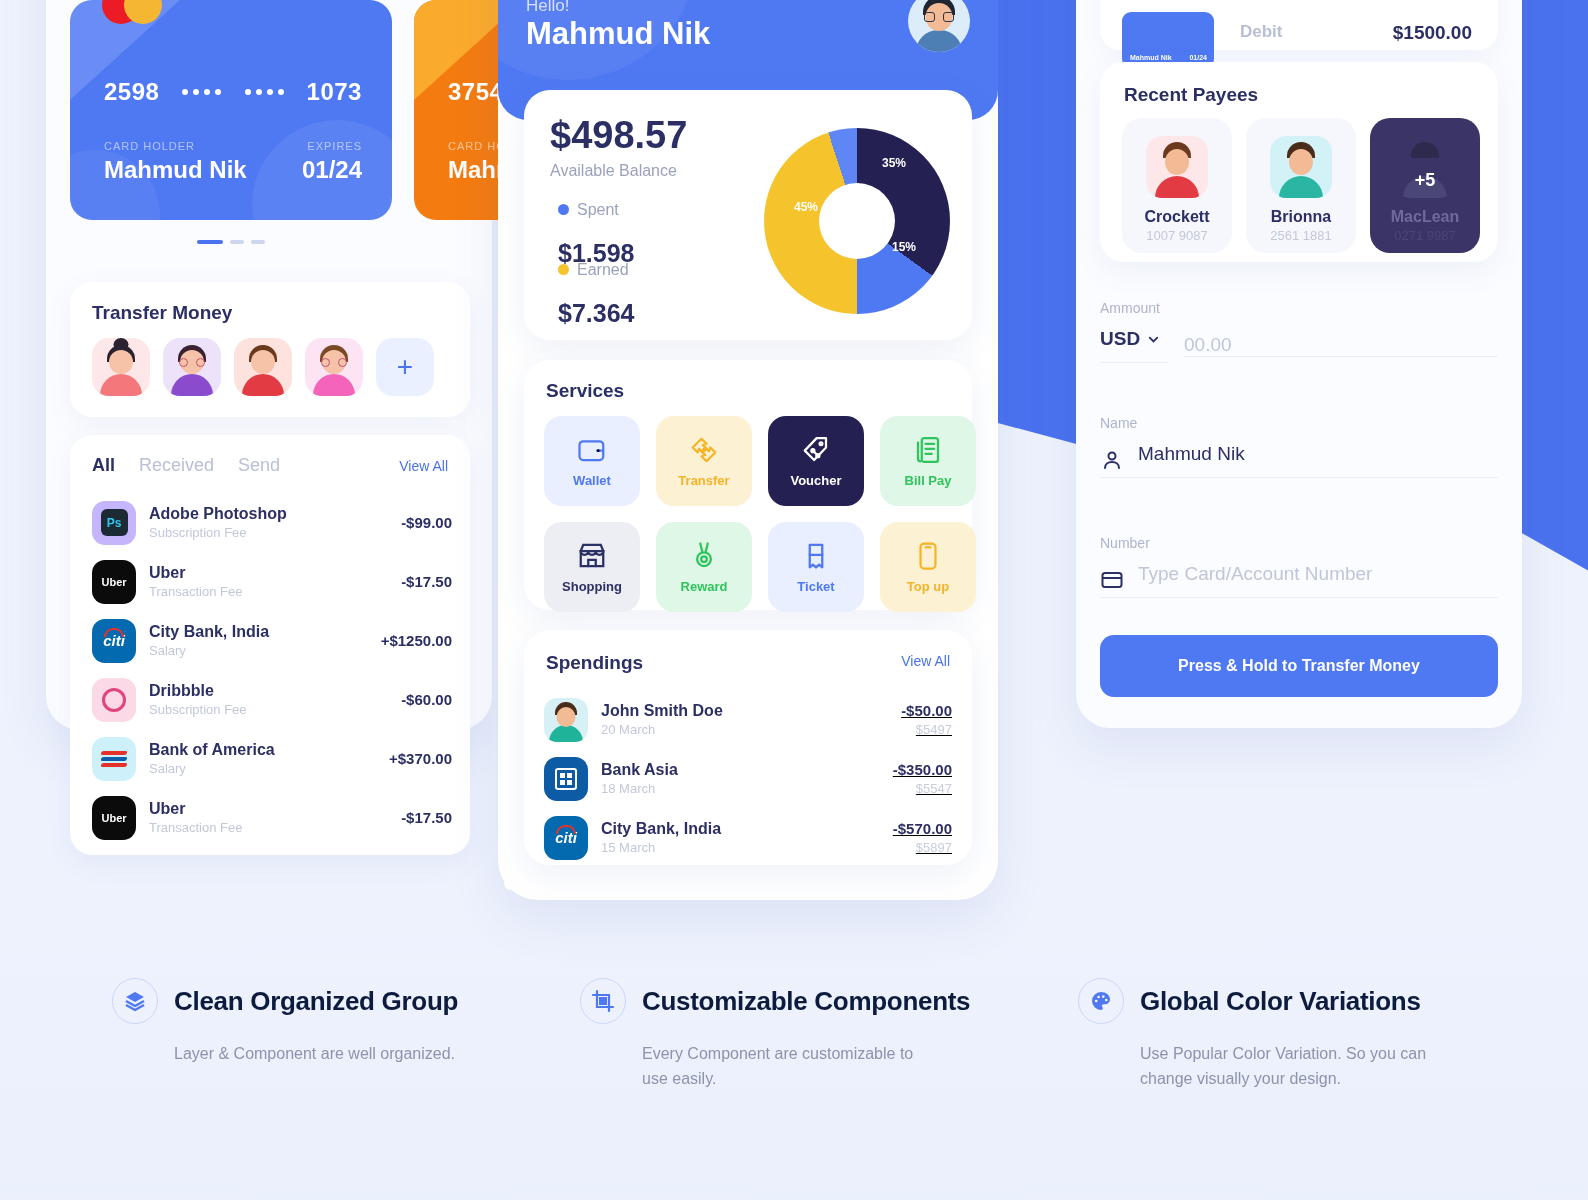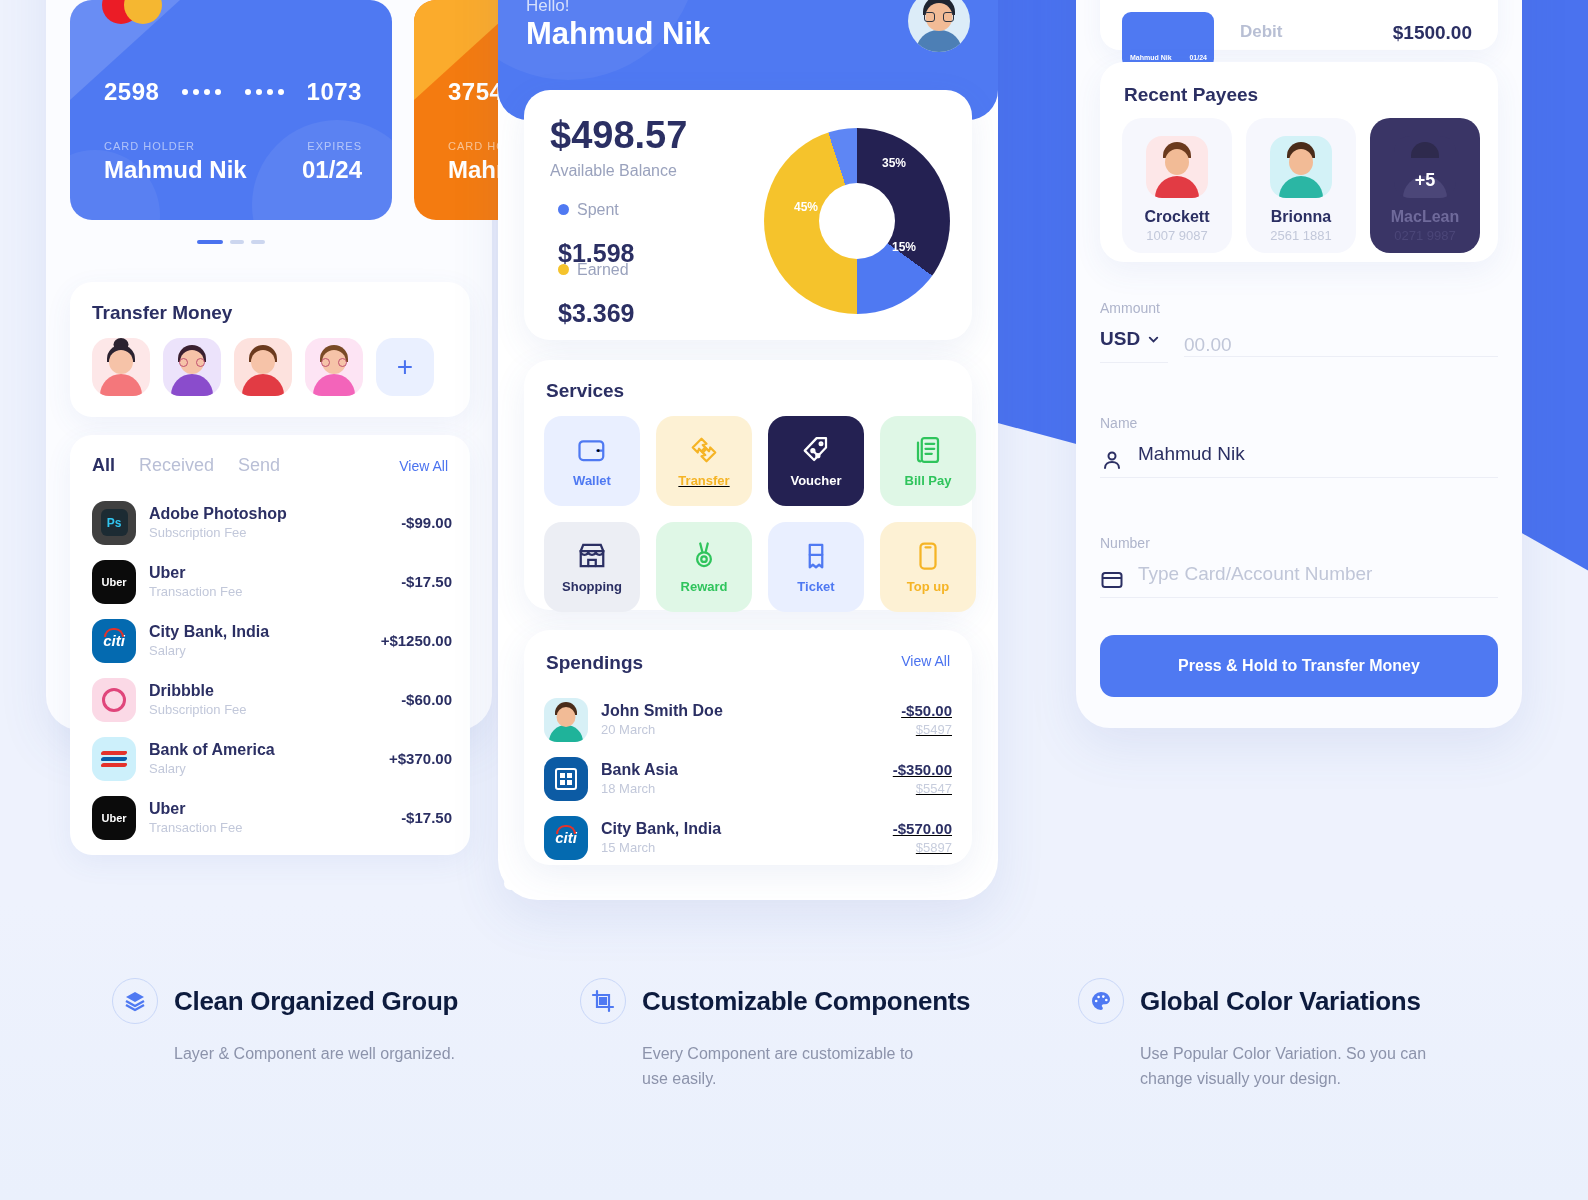--- a/index.html
+++ b/index.html
@@ -329,21 +329,21 @@
 
   <div class="sub-card" id="tx-card">
     <div class="tx-tabs" id="tx-tabs">
         <div class="tab active">All</div>
         <div class="tab">Received</div>
         <div class="tab">Send</div>
       </div>
     <div class="view-all">View All</div>
     <div class="tx-list" id="tx-list">
         <div class="tx-row">
-          <div class="tx-ico" style="background:#404040;color:#31c5f0">
+          <div class="tx-ico" style="background:#c4b5fd;color:#31c5f0">
             <div class="ps-inner">Ps</div>
           </div>
           <div class="tx-meta">
             <div class="tx-name">Adobe Photoshop</div>
             <div class="tx-sub">Subscription Fee</div>
           </div>
           <div class="tx-amt">-$99.00</div>
         </div>
         <div class="tx-row">
           <div class="tx-ico" style="background:#0b0b0b;color:#ffffff">
@@ -424,42 +424,42 @@
 
   <div class="c-card" id="balance-card">
     <div id="balance-amt">$498.57</div>
     <div id="balance-lbl">Available Balance</div>
     <div class="legend" id="legend-spent">
       <div><span class="dot" style="background:#4f79f2"></span><span class="lt">Spent</span></div>
       <div class="lv">$1.598</div>
     </div>
     <div class="legend" id="legend-earned">
       <div><span class="dot" style="background:#f5c32c"></span><span class="lt">Earned</span></div>
-      <div class="lv">$3.369</div>
+      <div class="lv">$7.364</div>
     </div>
     <div id="donut" style="background: conic-gradient(rgb(36, 33, 82) 0%, rgb(36, 33, 82) 35%, rgb(79, 121, 242) 35%, rgb(79, 121, 242) 50%, rgb(245, 195, 44) 50%, rgb(245, 195, 44) 95%, rgb(94, 134, 244) 95%, rgb(94, 134, 244) 100%);">
       <div class="hole"></div>
       <div class="dlabel" id="dl-0" style="left: 118px; top: 28px;">35%</div>
       <div class="dlabel" id="dl-1" style="left: 128px; top: 112px;">15%</div>
       <div class="dlabel" id="dl-2" style="left: 30px; top: 72px;">45%</div>
     </div>
   </div>
 
   <div class="c-card" id="services-card">
     <div class="sec-title">Services</div>
     <div class="svc-grid" id="svc-grid">
         <div class="svc" style="background: rgb(233, 239, 255);">
           <svg viewBox="0 0 24 24" fill="none" stroke="#4f79f2" stroke-width="1.8" stroke-linecap="round">
             <rect x="2" y="5" width="19" height="15" rx="3"></rect>
             <path d="M16 12.5h4"></path>
             <circle cx="17" cy="12.5" r="1.1" fill="currentColor" stroke="none"></circle>
           </svg>
           <div class="lab" style="color:#4f79f2">Wallet</div>
         </div>
-        <div class="svc" style="background: rgb(253, 241, 212); text-decoration: underline;">
+        <div class="svc" style="background: rgb(253, 241, 212);">
           <svg viewBox="0 0 24 24" fill="none" stroke="#f5b425" stroke-width="1.8" stroke-linecap="round">
             <path d="M10 3l4 4-3 1 3 3-3 3-3-3-1 3-4-4z" stroke-linejoin="round"></path>
             <path d="M14 21l-4-4 3-1-3-3 3-3 3 3 1-3 4 4z" stroke-linejoin="round"></path>
           </svg>
           <div class="lab" style="color:#f5b425">Transfer</div>
         </div>
         <div class="svc" style="background: rgb(36, 33, 82);">
           <svg viewBox="0 0 24 24" fill="none" stroke="#ffffff" stroke-width="1.8" stroke-linecap="round">
             <path d="M12.5 2.5H20v7.5L10.5 20 3 12.5 12.5 2.5z" stroke-linejoin="round"></path>
             <circle cx="16" cy="7" r="1.1"></circle>

